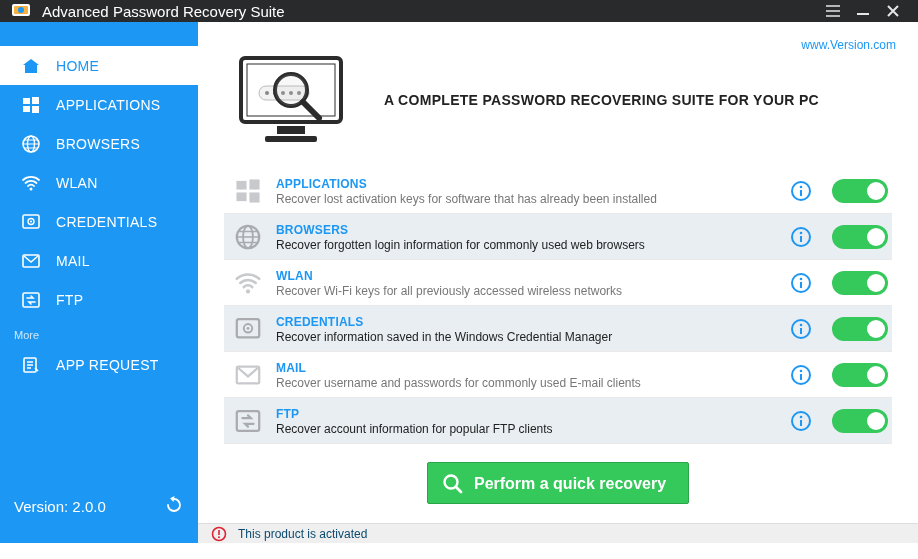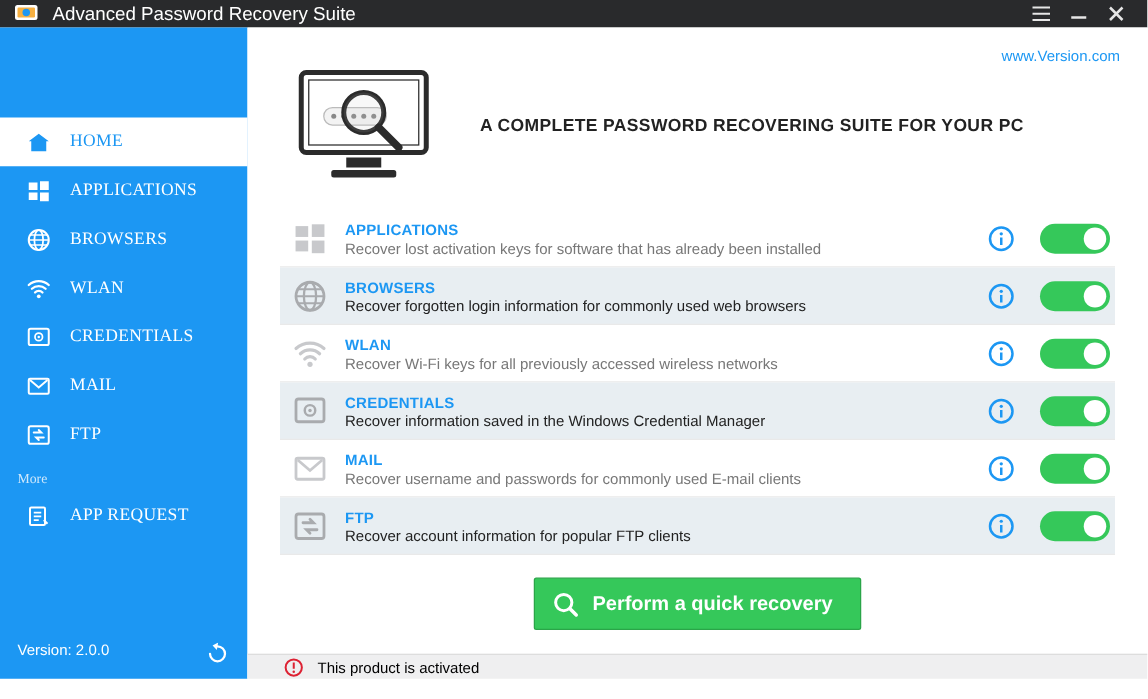--- a/index.html
+++ b/index.html
@@ -3,47 +3,47 @@
 <meta charset="utf-8">
 <style>
 * { margin: 0; padding: 0; box-sizing: border-box; }
 body { font-family: "Segoe UI", Arial, sans-serif; width: 918px; height: 559px; overflow: hidden; background: #fff; }
 .titlebar { height: 22px; background: #292a2c; display: flex; align-items: center; padding: 0 10px; color: #fff; }
 .titlebar .logo { width: 22px; height: 22px; margin-right: 10px; display: flex; align-items: center; justify-content: center; }
 .titlebar .title { font-size: 15px; flex: 1; }
 .titlebar .ctrl { width: 30px; height: 24px; display: flex; align-items: center; justify-content: center; cursor: pointer; color: #e6e6e6; }
 .body { display: flex; height: calc(559px - 38px); }
 .sidebar { width: 198px; background: #1c97f3; color: #fff; display: flex; flex-direction: column; position: relative; }
-.sidebar .menu { padding-top: 72px; font-family: Liberation Serif, serif; }
+.sidebar .menu { padding-top: 24px; }
 .sidebar .item { height: 39px; display: flex; align-items: center; padding: 0 12px 0 20px; cursor: pointer; font-size: 14px; font-weight: 500; letter-spacing: 0.3px; }
 .sidebar .item.active { background: #fff; color: #1c97f3; }
 .sidebar .item .icon { width: 22px; height: 22px; margin-right: 14px; display: flex; align-items: center; justify-content: center; }
 .sidebar .more { font-size: 11px; color: #cfe8fb; padding: 10px 14px 4px; }
-.sidebar .footer { margin-top: auto; display: flex; align-items: flex-start; justify-content: space-between; padding: 8px 14px 10px; font-size: 12px; }
+.sidebar .footer { margin-top: auto; display: flex; align-items: flex-end; justify-content: space-between; padding: 8px 14px 28px; font-size: 15px; }
 .sidebar .footer .refresh { width: 20px; height: 20px; display: flex; align-items: center; justify-content: center; cursor: pointer; }
 .main { flex: 1; background: #fff; position: relative; display: flex; flex-direction: column; }
 .hero { display: flex; align-items: center; padding: 28px 28px 18px 28px; }
 .hero .illus { width: 130px; height: 100px; margin-right: 28px; display: flex; align-items: center; justify-content: center; }
 .hero .heading { font-size: 14px; font-weight: 700; letter-spacing: 0.3px; color: #222; }
 .website-link { position: absolute; right: 22px; top: 16px; color: #1c97f3; font-size: 12px; text-decoration: none; cursor: pointer; }
 .categories { padding: 0 26px 0 26px; }
 .cat-row { display: flex; align-items: center; height: 46px; border-bottom: 1px solid #e9e9e9; padding: 0 4px 0 6px; }
 .cat-row.highlighted { background: #e8eef2; }
 .cat-row .cicon { width: 36px; height: 36px; display: flex; align-items: center; justify-content: center; color: #b0b2b6; margin-right: 10px; }
 .cat-row .textcol { flex: 1; line-height: 1.25; padding-top: 2px; }
 .cat-row .ctitle { font-size: 12px; font-weight: 700; color: #1c97f3; letter-spacing: 0.2px; }
 .cat-row .cdesc { font-size: 12px; color: #777; }
 .cat-row.highlighted .cdesc { color: #222; }
 .cat-row .info { width: 26px; height: 26px; margin: 0 18px 0 8px; display: flex; align-items: center; justify-content: center; cursor: pointer; color: #1c97f3; }
 .toggle { width: 56px; height: 24px; border-radius: 12px; background: #35c85a; position: relative; cursor: pointer; }
 .toggle .knob { position: absolute; right: 3px; top: 3px; width: 18px; height: 18px; border-radius: 50%; background: #fff; }
 .perform-wrap { display: flex; justify-content: center; padding: 18px 0 0 0; }
 .perform-btn { background: #35c85a; border: 1px solid #2aa548; color: #fff; font-size: 16px; font-weight: 700; padding: 10px 22px 8px 14px; display: flex; align-items: center; cursor: pointer; border-radius: 2px; }
 .perform-btn .picon { width: 22px; height: 22px; margin-right: 10px; display: flex; align-items: center; justify-content: center; }
-.statusbar { margin-top: auto; height: 20px; background: #efeff0; border-top: 1px solid #ddd; display: flex; align-items: center; padding: 0 28px; font-size: 12px; color: #000000; }
+.statusbar { margin-top: auto; height: 20px; background: #efeff0; border-top: 1px solid #ddd; display: flex; align-items: center; padding: 0 12px; font-size: 12px; color: #0c4a6e; }
 .statusbar .sicon { width: 18px; height: 18px; margin-right: 10px; display: flex; align-items: center; justify-content: center; color: #d23; }
 svg { display: block; }
 </style>
 </head>
 <body>
 
 <div class="titlebar">
   <div class="logo">
     <svg width="20" height="20" viewBox="0 0 20 20">
         <rect x="1" y="3" width="18" height="12" rx="2" fill="#fff"></rect>

